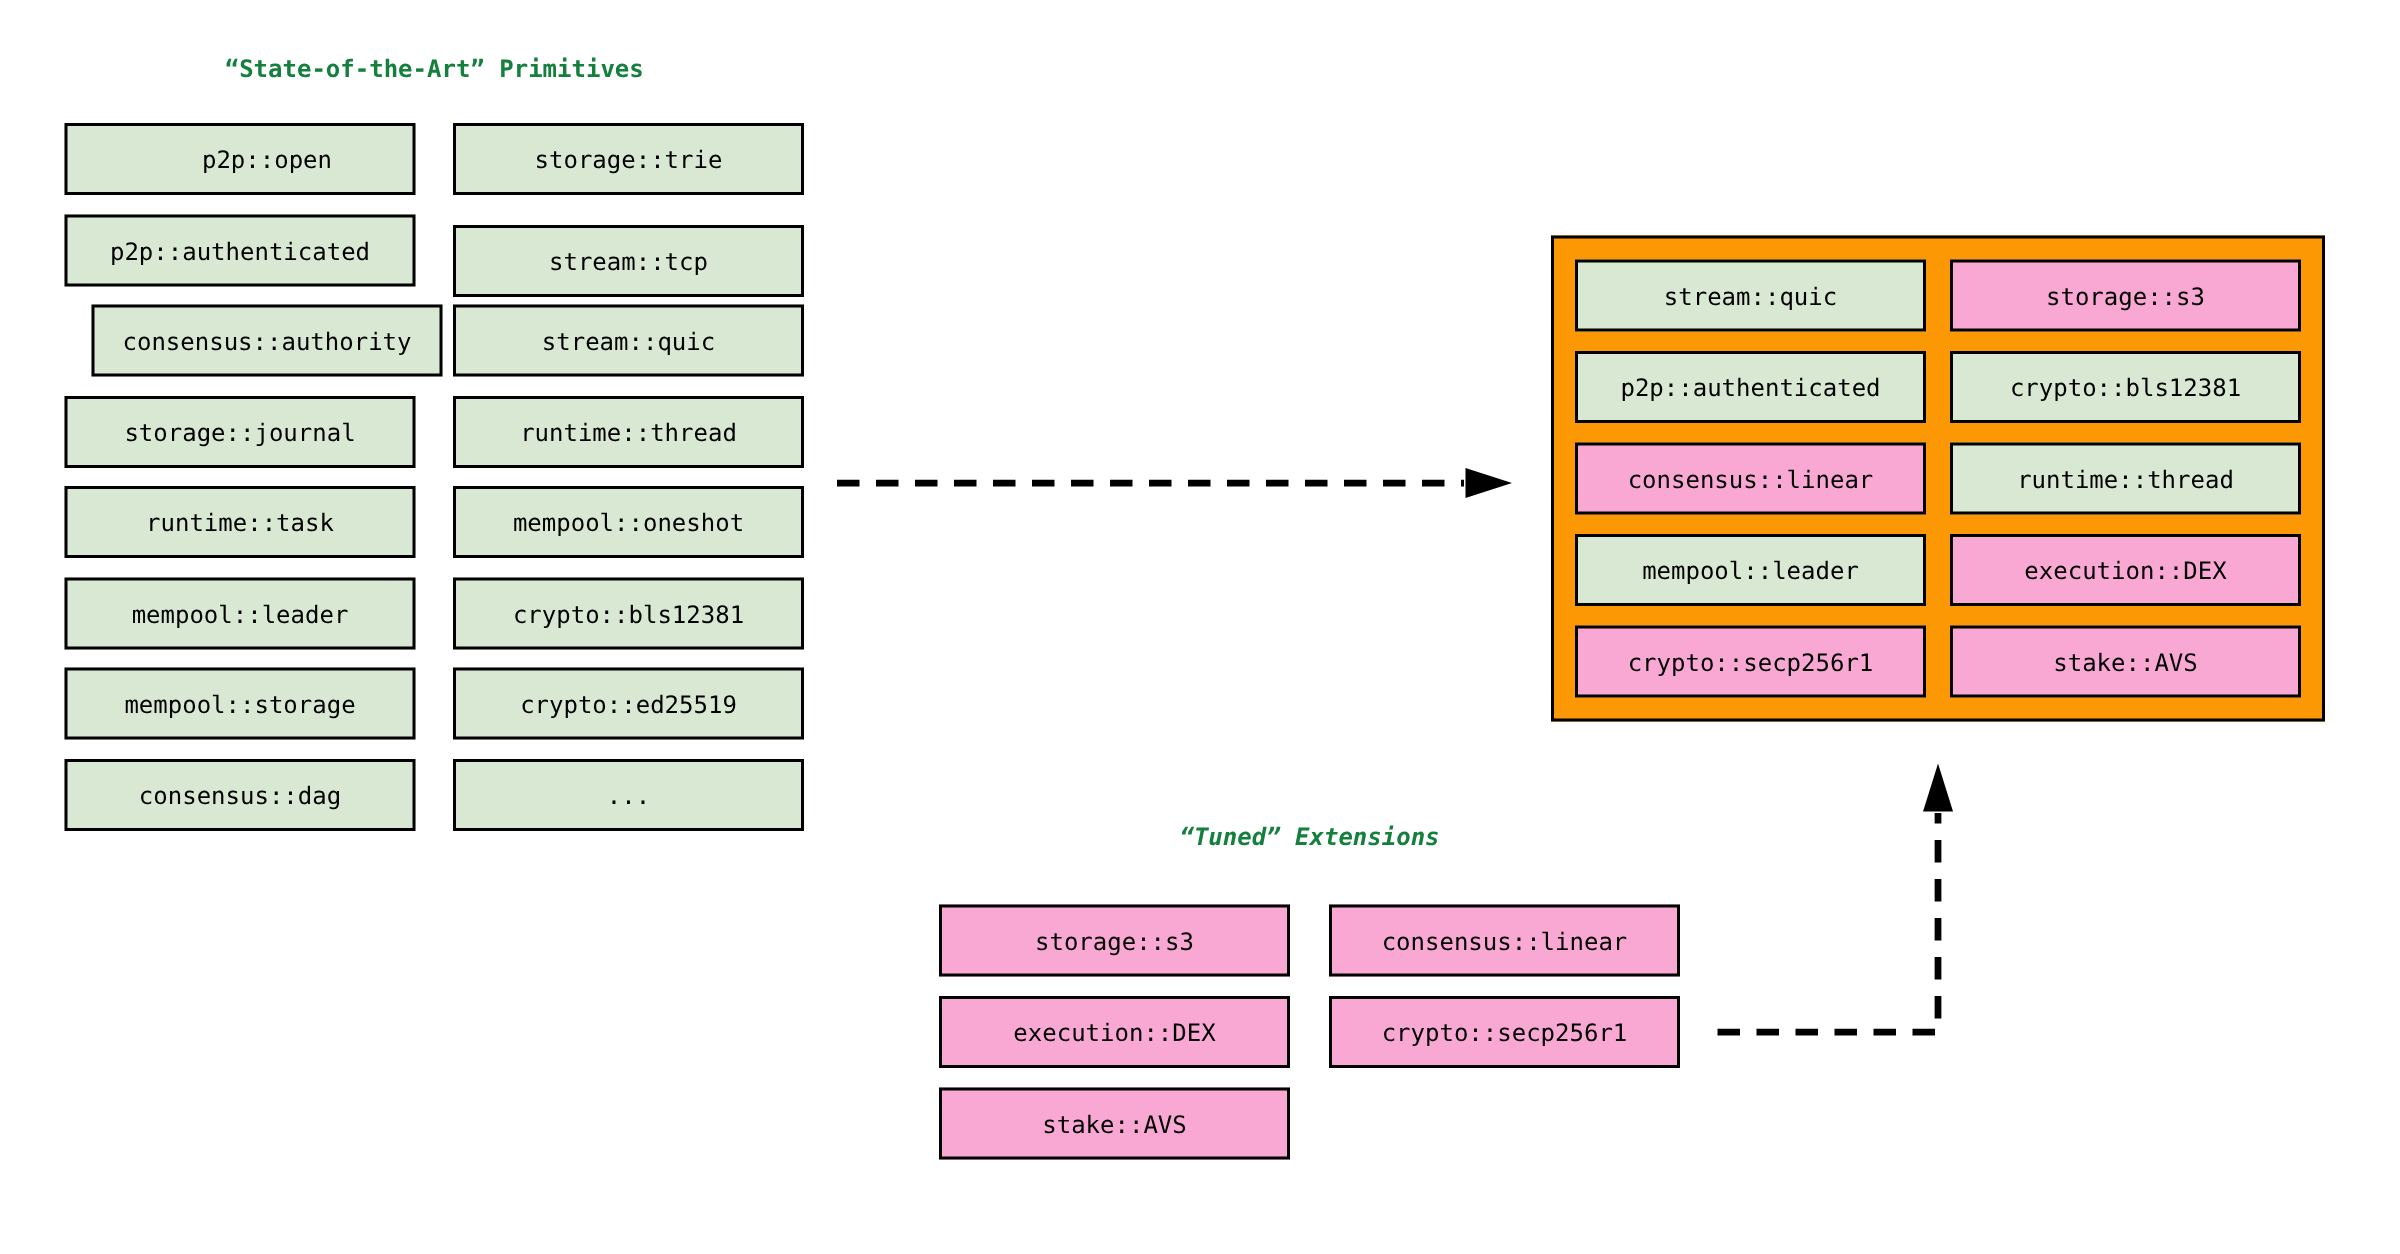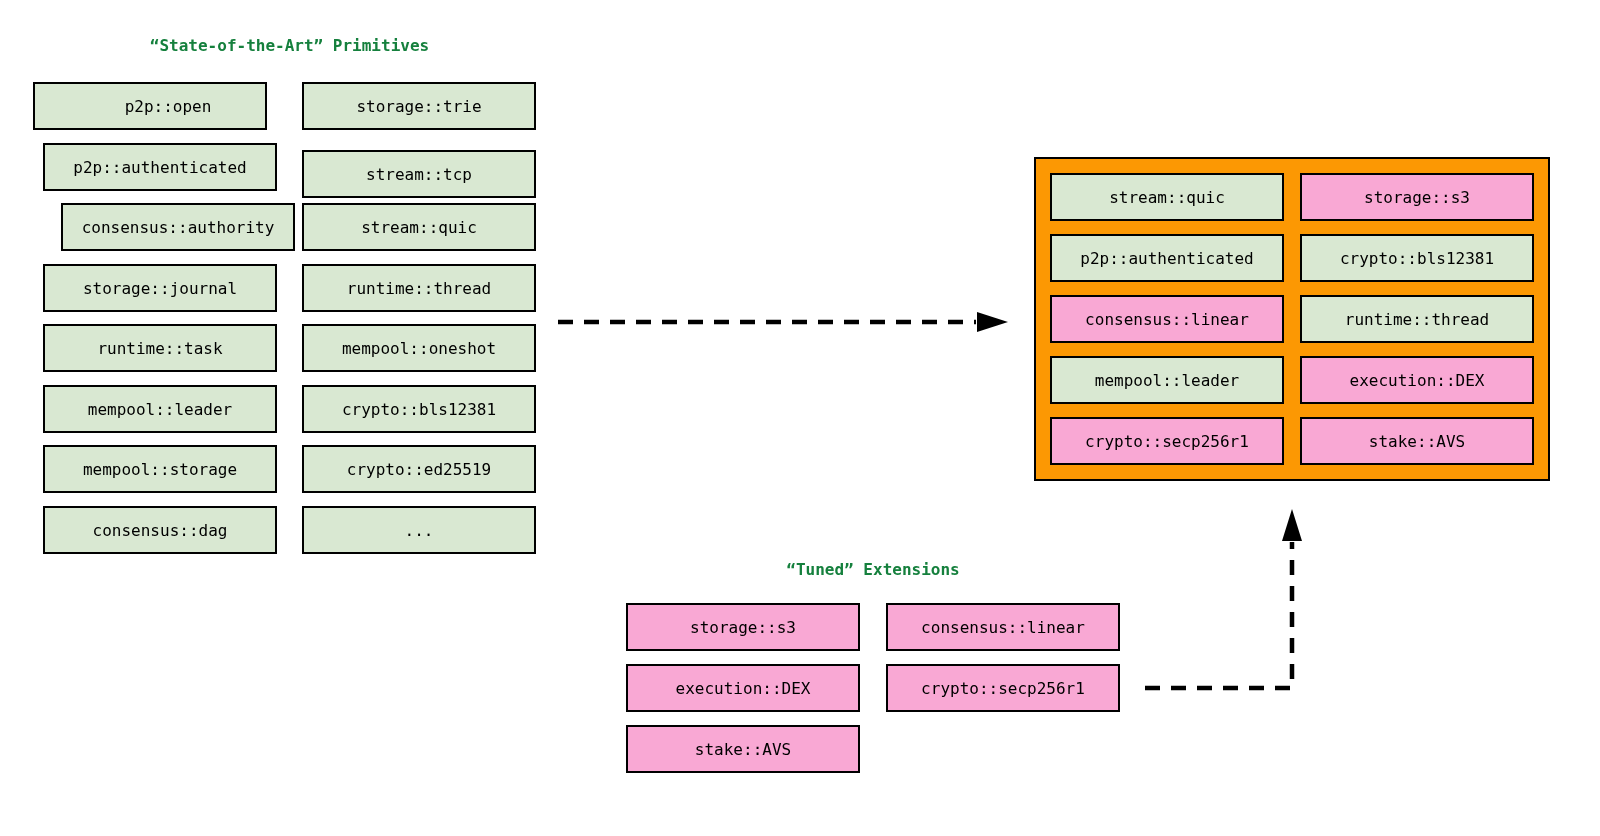--- a/index.html
+++ b/index.html
@@ -29,21 +29,21 @@
   }
   svg.arrows { position:absolute; left:0; top:0; pointer-events:none; }
 </style>
 </head>
 <body>
 
 <div class="stage">
 
   <div class="diagram-title" style="left:43px; top:36px; width:493px;">“State-of-the-Art” Primitives</div>
 
-  <div class="box green" style="left:33px;  top:82px;padding-left:36px;">p2p::open</div>
+  <div class="box green" style="left:43px;  top:82px;padding-left:36px;">p2p::open</div>
   <div class="box green" style="left:43px;  top:143px;">p2p::authenticated</div>
   <div class="box green" style="left:61px;  top:203px;">consensus::authority</div>
   <div class="box green" style="left:43px;  top:264px;">storage::journal</div>
   <div class="box green" style="left:43px;  top:324px;">runtime::task</div>
   <div class="box green" style="left:43px;  top:385px;">mempool::leader</div>
   <div class="box green" style="left:43px;  top:445px;">mempool::storage</div>
   <div class="box green" style="left:43px;  top:506px;">consensus::dag</div>
 
   <div class="box green" style="left:302px; top:82px;">storage::trie</div>
   <div class="box green" style="left:302px; top:150px;">stream::tcp</div>
@@ -62,21 +62,21 @@
   <div class="box pink" style="left:1050px; top:295px;">consensus::linear</div>
   <div class="box green" style="left:1050px; top:356px;">mempool::leader</div>
   <div class="box pink" style="left:1050px; top:417px;">crypto::secp256r1</div>
 
   <div class="box pink" style="left:1300px; top:173px;">storage::s3</div>
   <div class="box green" style="left:1300px; top:234px;">crypto::bls12381</div>
   <div class="box green" style="left:1300px; top:295px;">runtime::thread</div>
   <div class="box pink" style="left:1300px; top:356px;">execution::DEX</div>
   <div class="box pink" style="left:1300px; top:417px;">stake::AVS</div>
 
-  <div class="diagram-title" style="left:626px; top:560px; width:494px;">“Tuned” Extensions</div>
+  <div class="diagram-title" style="left:626px; top:548px; width:494px;font-style:italic;">“Tuned” Extensions</div>
 
   <div class="box pink" style="left:626px; top:603px;">storage::s3</div>
   <div class="box pink" style="left:626px; top:664px;">execution::DEX</div>
   <div class="box pink" style="left:626px; top:725px;">stake::AVS</div>
 
   <div class="box pink" style="left:886px; top:603px;">consensus::linear</div>
   <div class="box pink" style="left:886px; top:664px;">crypto::secp256r1</div>
 
   <svg class="arrows" width="1600" height="836" viewBox="0 0 1600 836">
 

